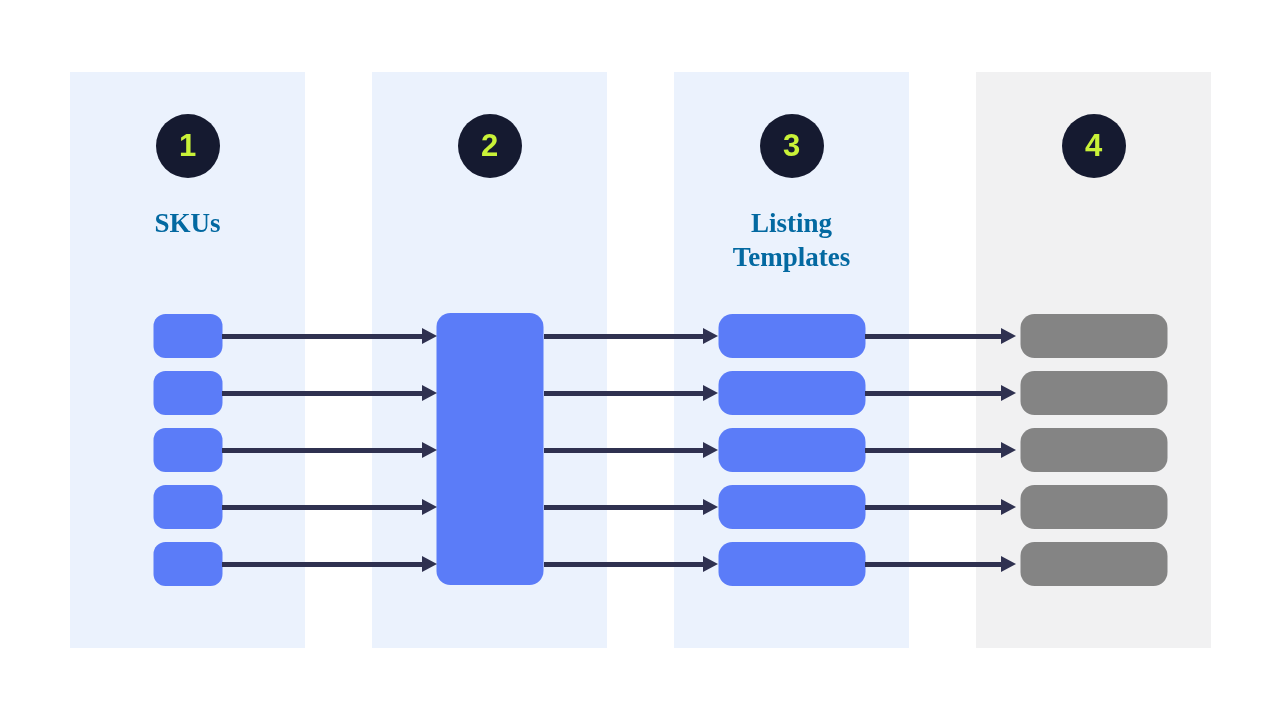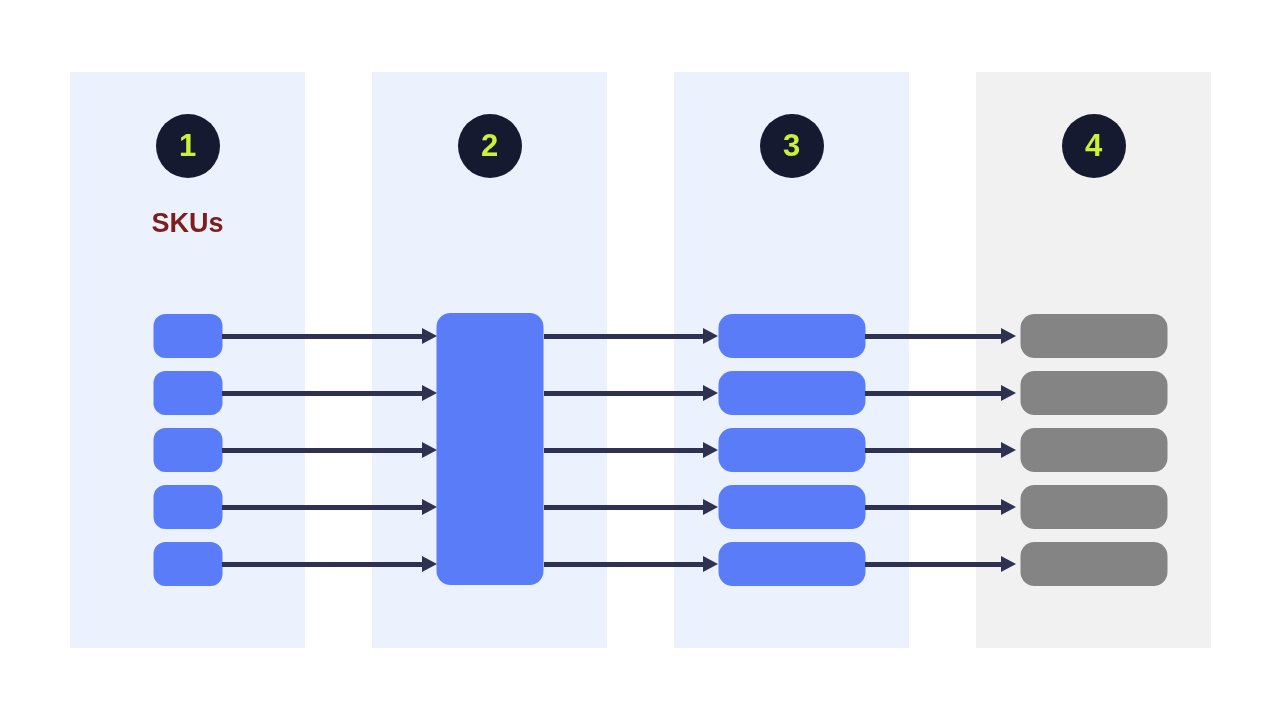--- a/index.html
+++ b/index.html
@@ -49,23 +49,24 @@
     padding-bottom: 2px;
   }
   .col-title {
     position: absolute;
     top: 134px;
     left: 0;
     width: 100%;
     text-align: center;
     font-size: 27px;
     font-weight: 700;
-    color: #7f1d1d;
+    color: #0369a1;
     line-height: 34px;
     white-space: pre-line;
+    font-family: Liberation Serif, serif;
   }
 
   
   .box {
     position: absolute;
     left: 50%;
     transform: translateX(-50%);
     background: #5b7cf8;
   }
   .box-sm { width: 69px;  height: 44px; border-radius: 12px; }
@@ -134,20 +135,22 @@
     <div class="badge">
       <span class="badge-number">2</span>
     </div>
     <div class="box box-lg"></div>
   </div>
 
   <div class="column col-3">
     <div class="badge">
       <span class="badge-number">3</span>
     </div>
+    <div class="col-title">Listing
+Templates</div>
     <div class="box box-md r1"></div>
     <div class="box box-md r2"></div>
     <div class="box box-md r3"></div>
     <div class="box box-md r4"></div>
     <div class="box box-md r5"></div>
   </div>
 
   <div class="column col-4 gray">
     <div class="badge">
       <span class="badge-number">4</span>

